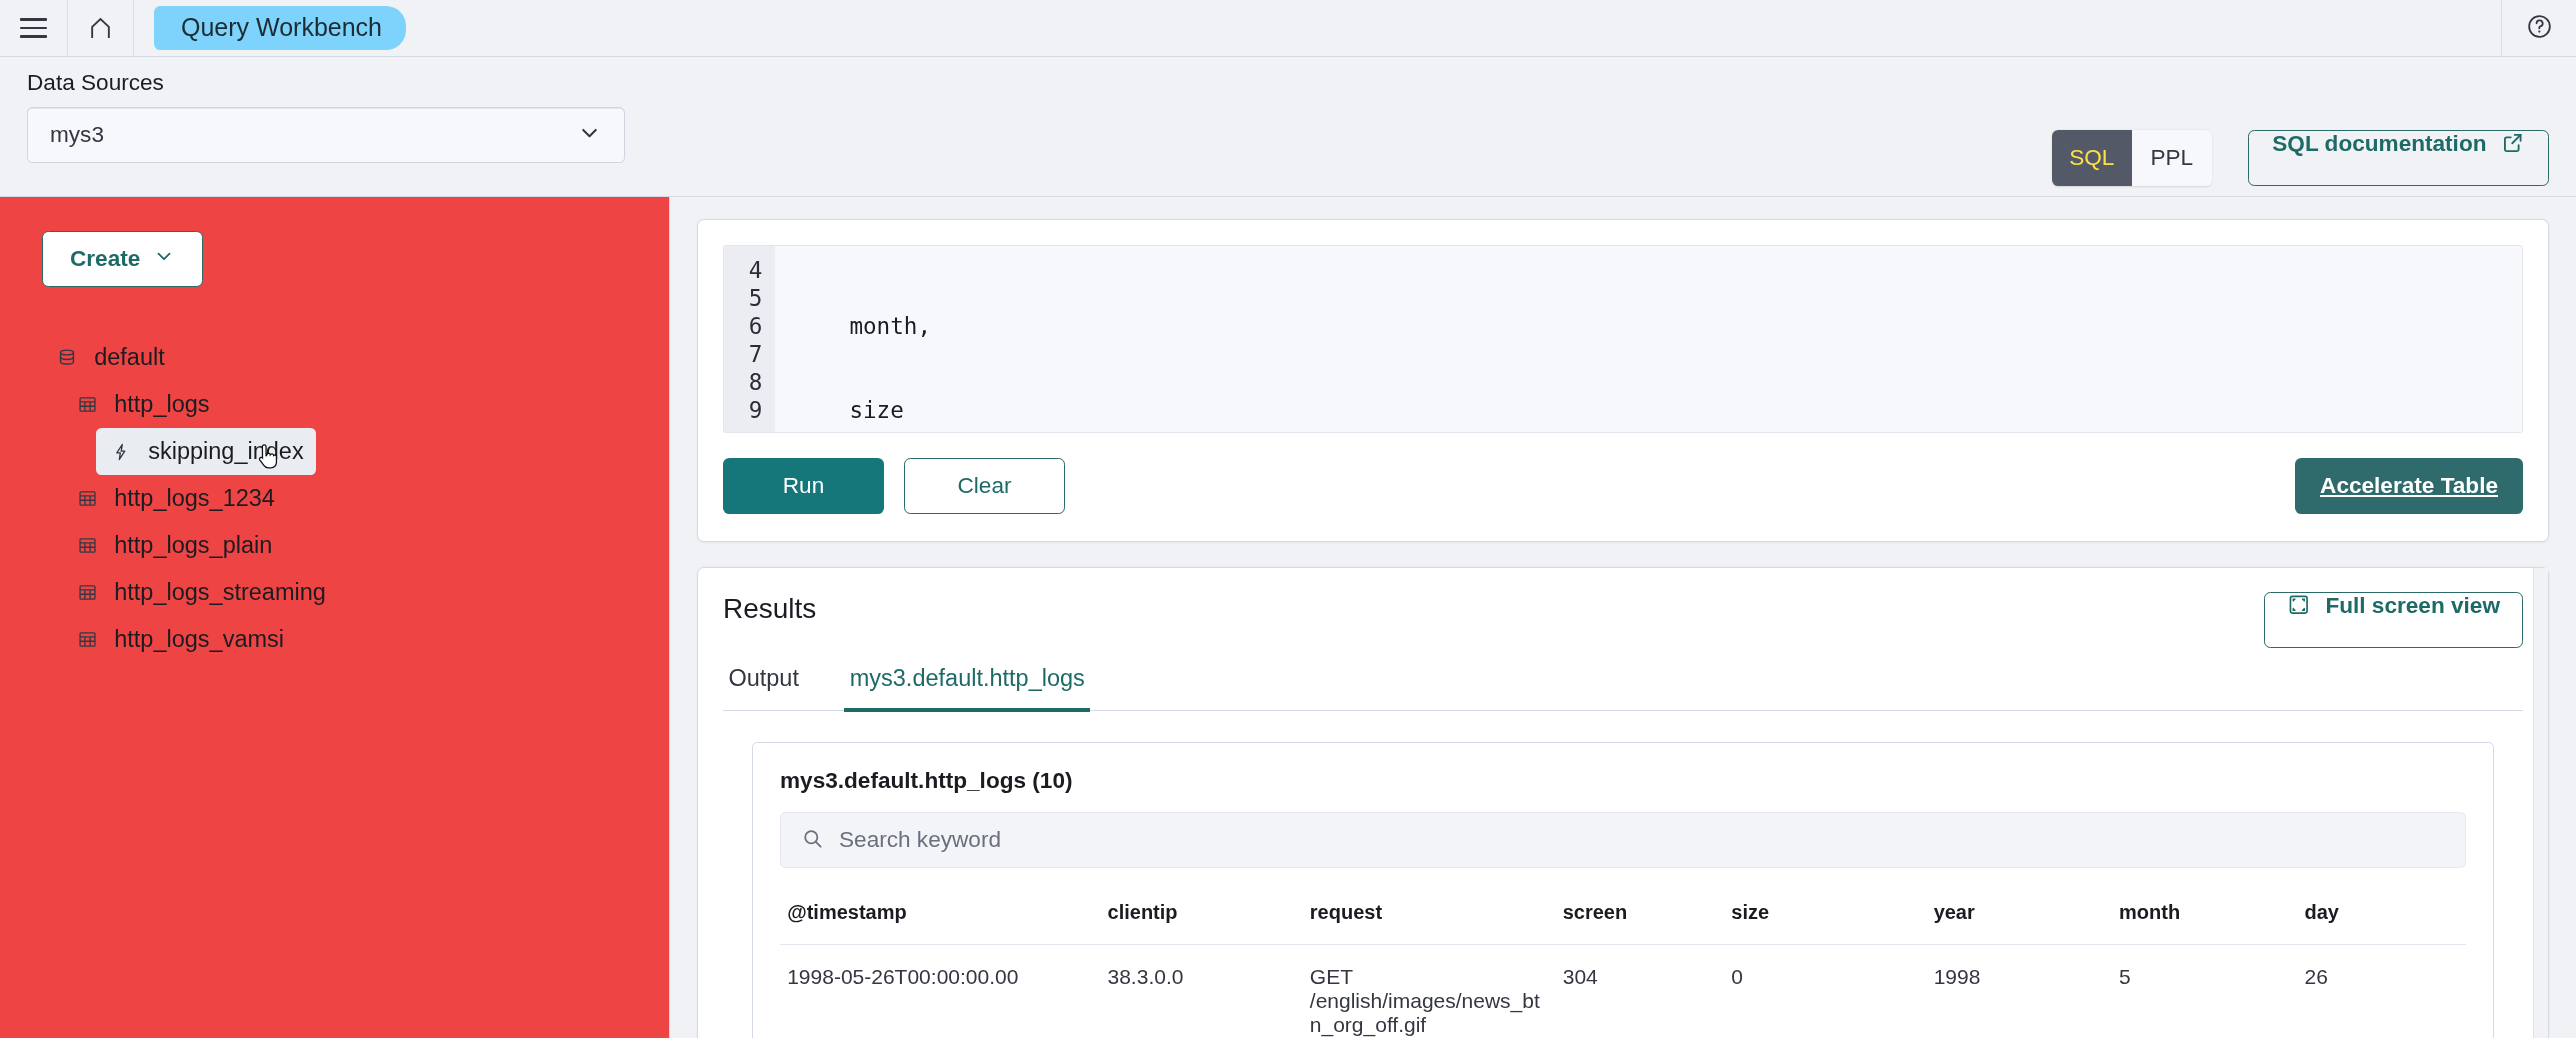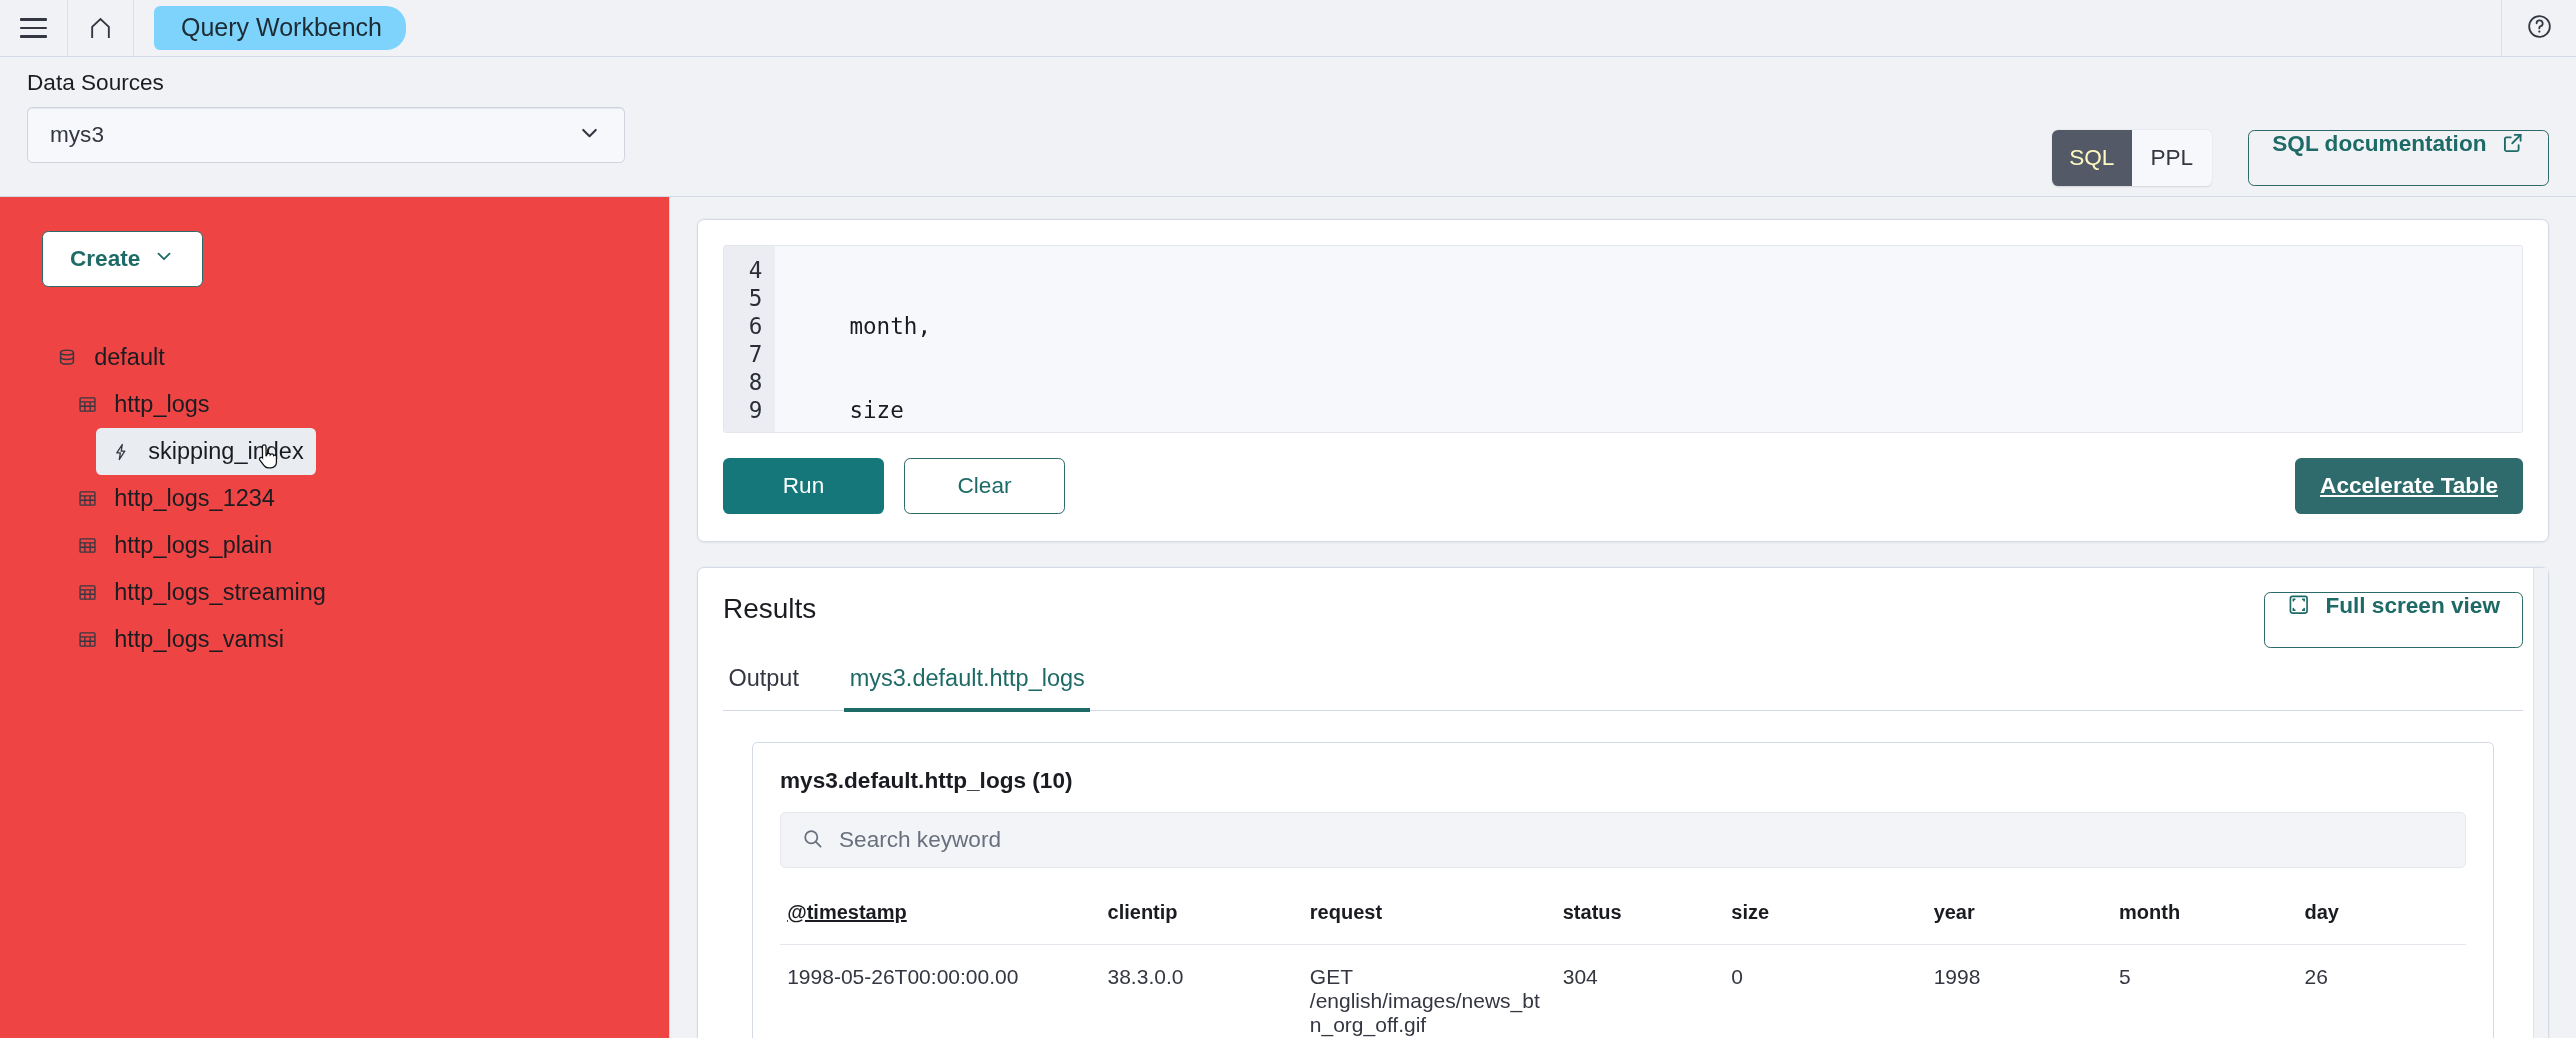--- a/index.html
+++ b/index.html
@@ -90,21 +90,21 @@
     box-shadow: 0 0.9px 1.8px rgba(0,0,0,.12);
   }
   .seg {
     width: 80px; height: 56px;
     display: flex; align-items: center; justify-content: center;
     font-size: 22.6px;
     background: #f7f8fc;
     color: #343741;
     cursor: pointer;
   }
-  .seg.active { background: #535966; color: #fef9c3; font-weight: 400; }
+  .seg.active { background: #535966; color: #fde047; font-weight: 400; }
   .doc-btn {
     height: 56px;
     padding: 0 23.5px;
     border: 0.9px solid #2b6a68;
     border-radius: 6.3px;
     background: #f0f2f5;
     color: #1d6a66;
     font-size: 22.6px;
     font-weight: bold;
     display: flex; align-items: flex-start; gap: 14.5px;
@@ -290,21 +290,21 @@
     padding: 9px 7.2px 20px 7.2px;
     border-bottom: 0.9px solid #e3e6ed;
   }
   table.res td {
     font-size: 21px;
     color: #343741;
     padding: 20px 7.2px;
     vertical-align: top;
     word-break: break-word;
   }
-  .col-ts { width: 19%; text-decoration: underline; }
+  .col-ts { width: 19%; }
   .col-ip { width: 12%; }
   .col-rq { width: 15%; }
   .col-st { width: 10%; }
   .col-sz { width: 12%; }
   .col-yr { width: 11%; }
   .col-mo { width: 11%; }
   .col-dy { width: 10%; }
 
   
   .scroll-strip {
@@ -525,21 +525,21 @@
           </span>
           <input type="text" placeholder="Search keyword" style="">
         </div>
 
         <table class="res">
           <thead>
             <tr>
               <th class="col-ts">@timestamp</th>
               <th class="col-ip">clientip</th>
               <th class="col-rq">request</th>
-              <th class="col-st">status</th>
+              <th class="col-st">screen</th>
               <th class="col-sz">size</th>
               <th class="col-yr">year</th>
               <th class="col-mo">month</th>
               <th class="col-dy">day</th>
             </tr>
           </thead>
           <tbody>
             <tr>
               <td>1998-05-26T00:00:00.00</td>
               <td>38.3.0.0</td>

